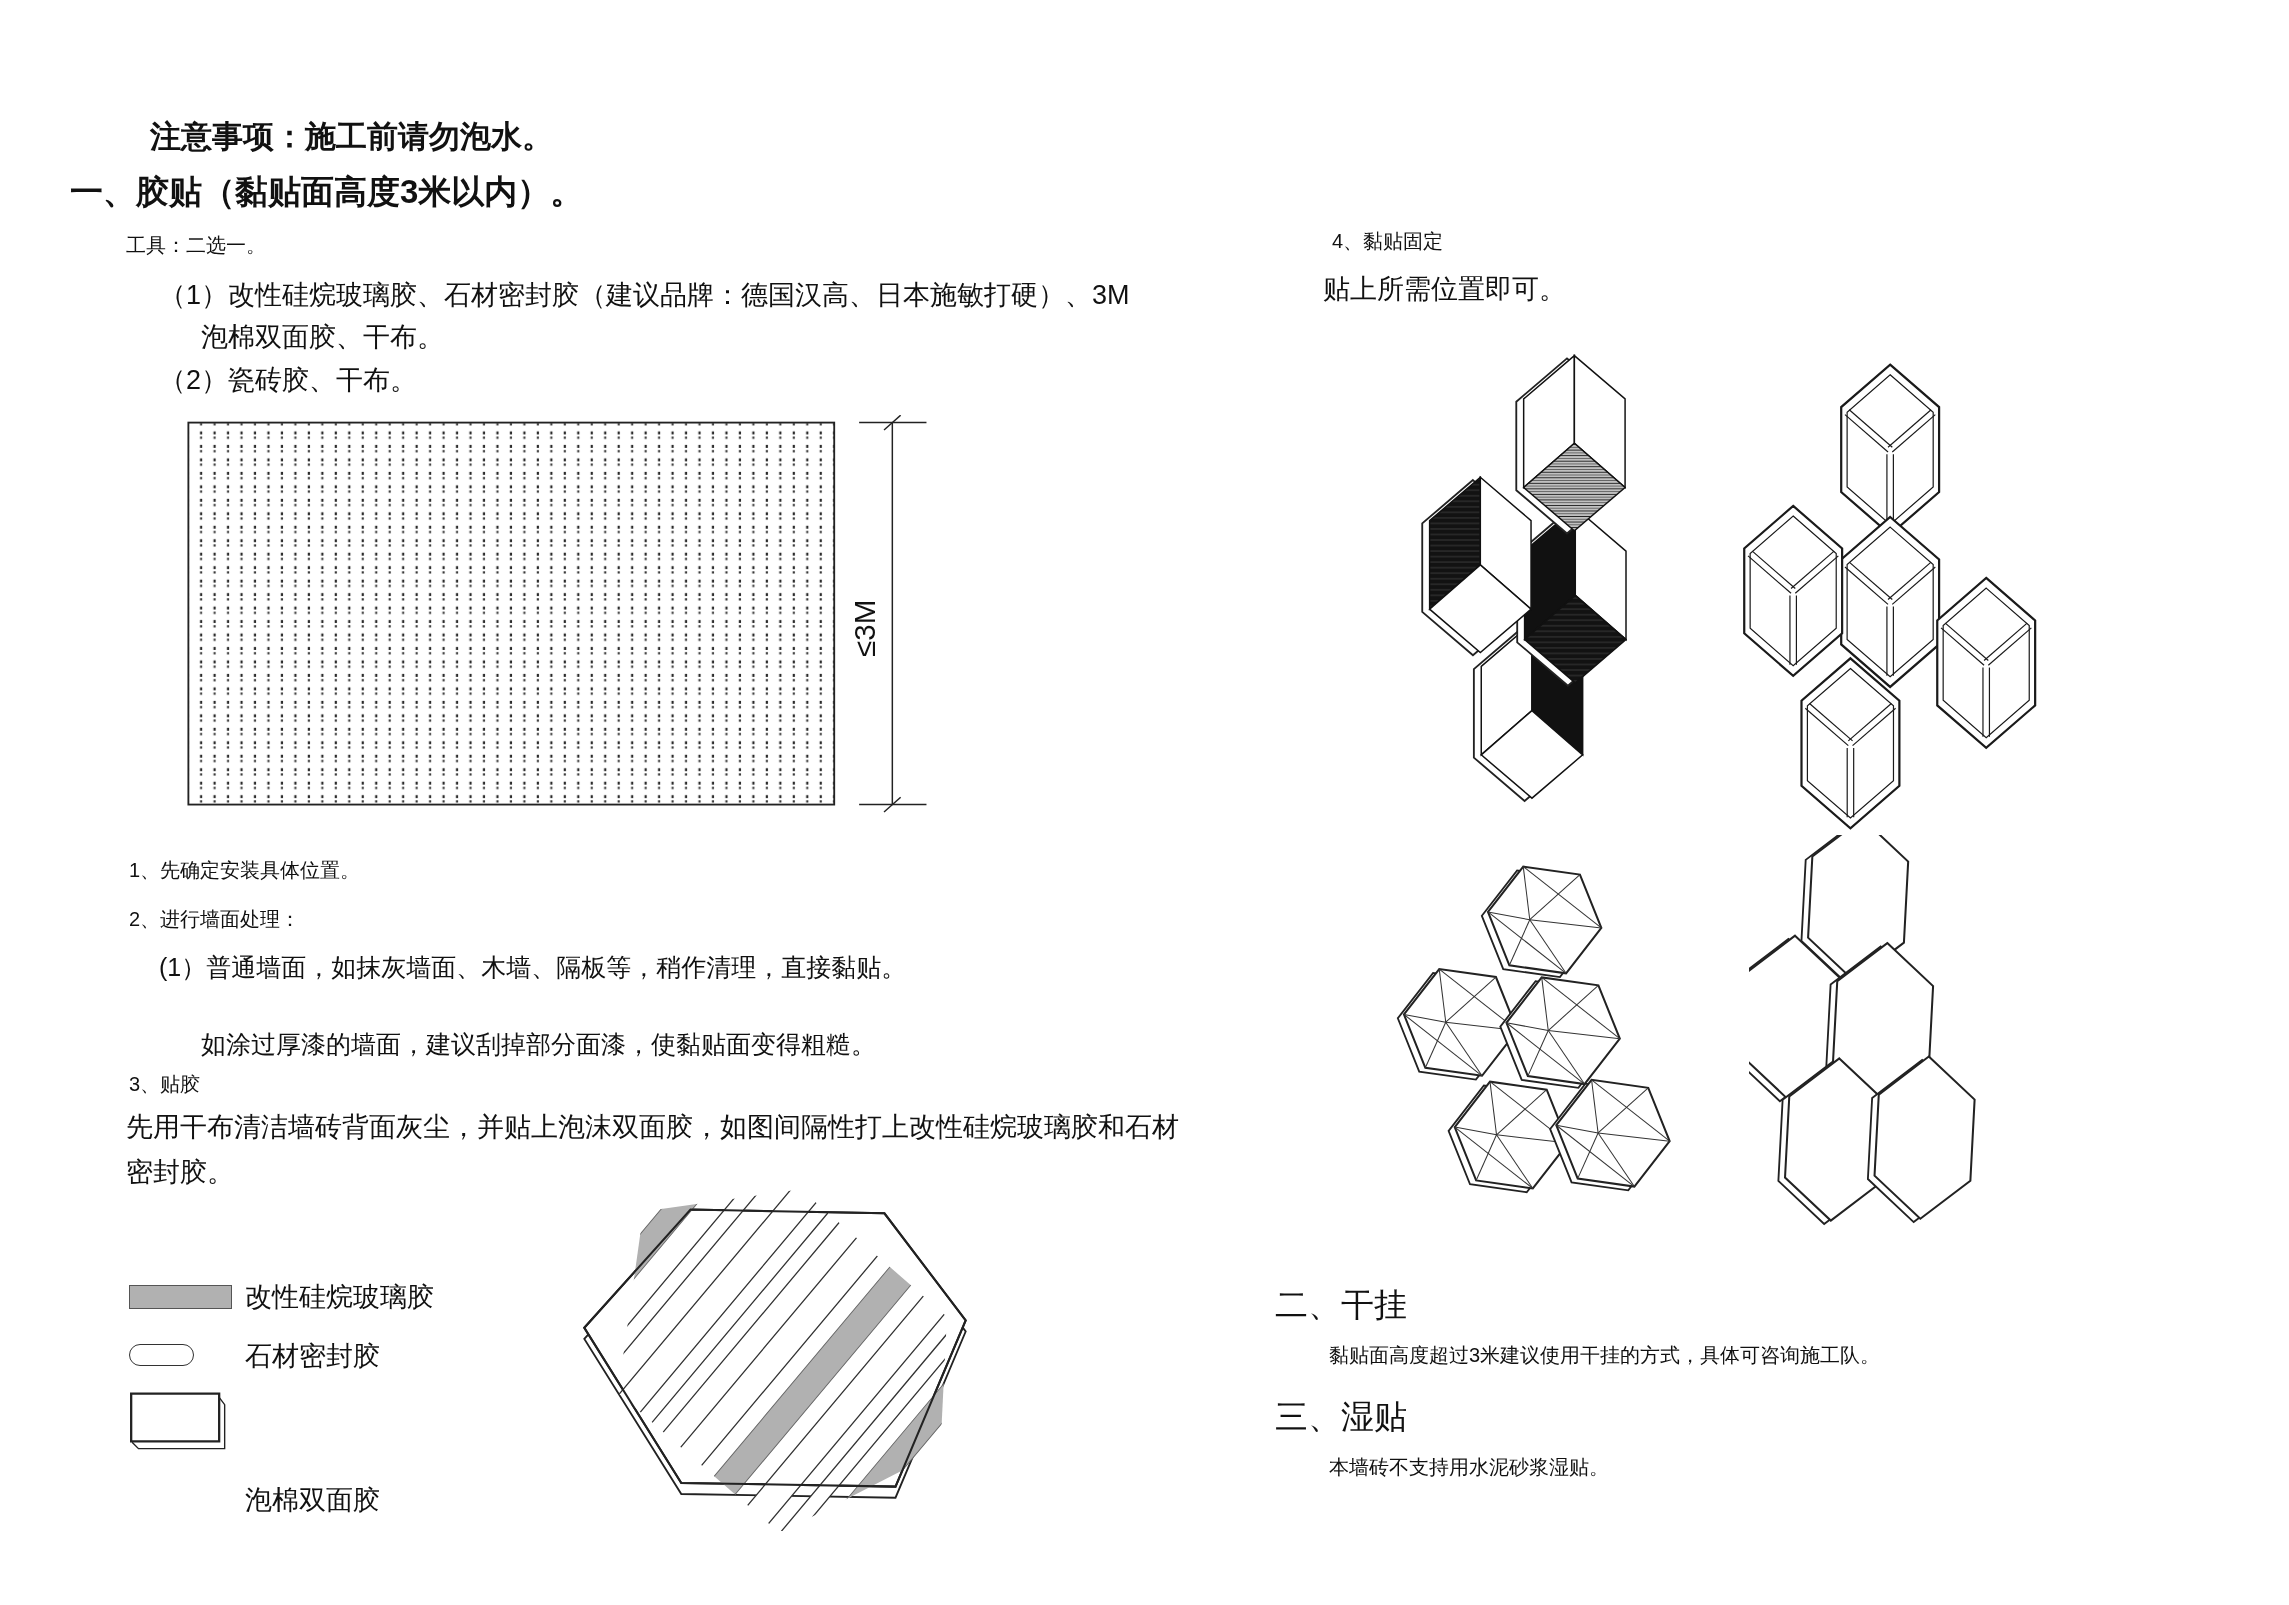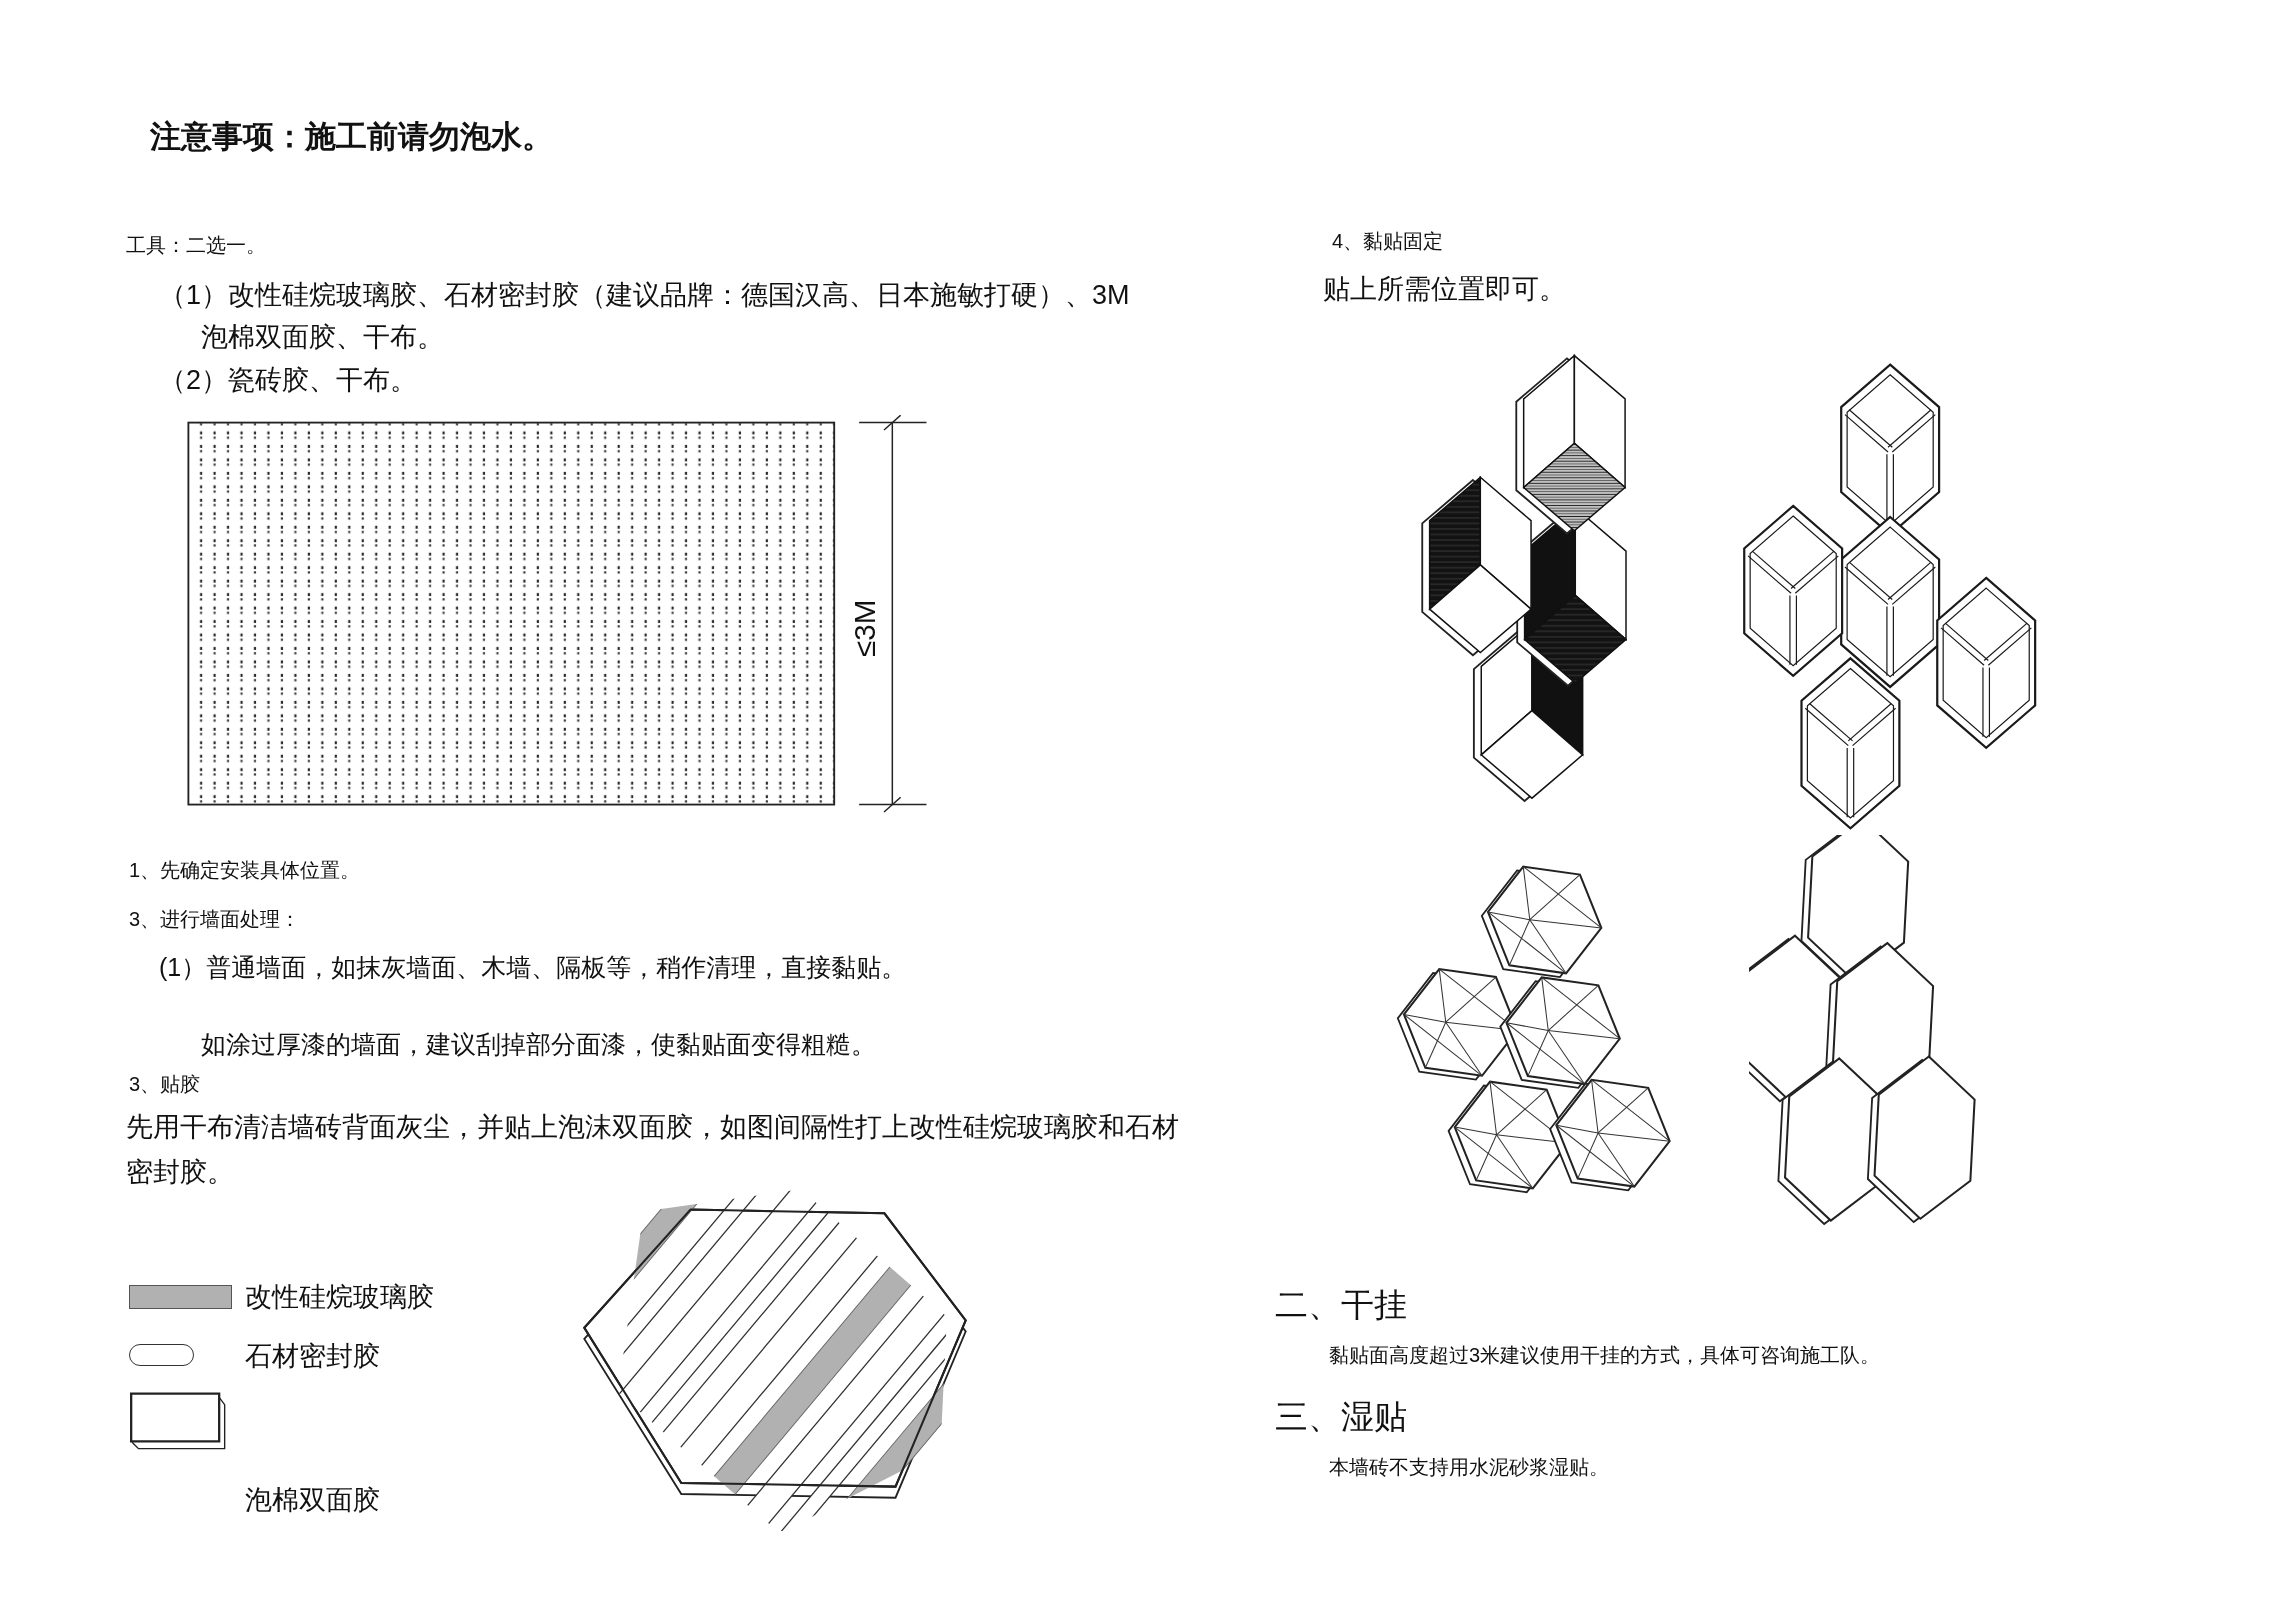--- a/index.html
+++ b/index.html
@@ -27,20 +27,21 @@
     position:absolute;left:129px;top:1344px;width:65px;height:22px;
     background:#fff;border:1.8px solid #333;border-radius:12px;box-sizing:border-box;
   }
 </style>
 </head>
 <body>
 
 <div class="page">
 
   <div class="txt b fs34" style="left:126px;top:118px;">注意事项：施工前请勿泡水。</div>
+  <div class="txt b fs36" style="left:70px;top:172px;">一、胶贴（黏贴面高度3米以内）。</div>
   <div class="txt fs30" style="left:126px;top:233px;">工具：二选一。</div>
   <div class="txt fs28" style="left:159px;top:279px;">（1）改性硅烷玻璃胶、石材密封胶（建议品牌：德国汉高、日本施敏打硬）、3M</div>
   <div class="txt fs28" style="left:201px;top:321px;">泡棉双面胶、干布。</div>
   <div class="txt fs28" style="left:159px;top:364px;">（2）瓷砖胶、干布。</div>
 
   <svg class="diagram" style="left:181px;top:415px;" width="775" height="399" viewBox="0 0 840 432">
     <defs>
       <pattern id="dots" width="14.6" height="14.6" patternUnits="userSpaceOnUse">
         <rect x="6" y="3" width="2.4" height="3.2" fill="#2a2a2a"></rect>
         <rect x="6" y="8.6" width="2.4" height="2.4" fill="#3a3a3a"></rect>
@@ -52,21 +53,21 @@
       <line x1="735" y1="8" x2="808" y2="8"></line>
       <line x1="735" y1="422" x2="808" y2="422"></line>
       <line x1="771" y1="8" x2="771" y2="422"></line>
       <line x1="762" y1="16" x2="780" y2="0"></line>
       <line x1="762" y1="430" x2="780" y2="414"></line>
     </g>
     <text transform="translate(752,262) rotate(-90)" font-size="32" fill="#111">≤3M</text>
   </svg>
 
   <div class="txt fs30" style="left:129px;top:858px;">1、先确定安装具体位置。</div>
-  <div class="txt fs30" style="left:129px;top:907px;">3、进行墙面处理：</div>
+  <div class="txt fs30" style="left:129px;top:907px;">2、进行墙面处理：</div>
   <div class="txt fs27" style="left:159px;top:952px;">(1）普通墙面，如抹灰墙面、木墙、隔板等，稍作清理，直接黏贴。</div>
   <div class="txt fs27" style="left:201px;top:1029px;">如涂过厚漆的墙面，建议刮掉部分面漆，使黏贴面变得粗糙。</div>
   <div class="txt fs30" style="left:129px;top:1072px;">3、贴胶</div>
   <div class="txt fs28" style="left:126px;top:1111px;">先用干布清洁墙砖背面灰尘，并贴上泡沫双面胶，如图间隔性打上改性硅烷玻璃胶和石材</div>
   <div class="txt fs28" style="left:126px;top:1156px;">密封胶。</div>
 
   <div class="legend-swatch-bar"></div>
   <div class="txt fs28" style="left:245px;top:1281px;">改性硅烷玻璃胶</div>
 
   <div class="legend-swatch-pill"></div>

